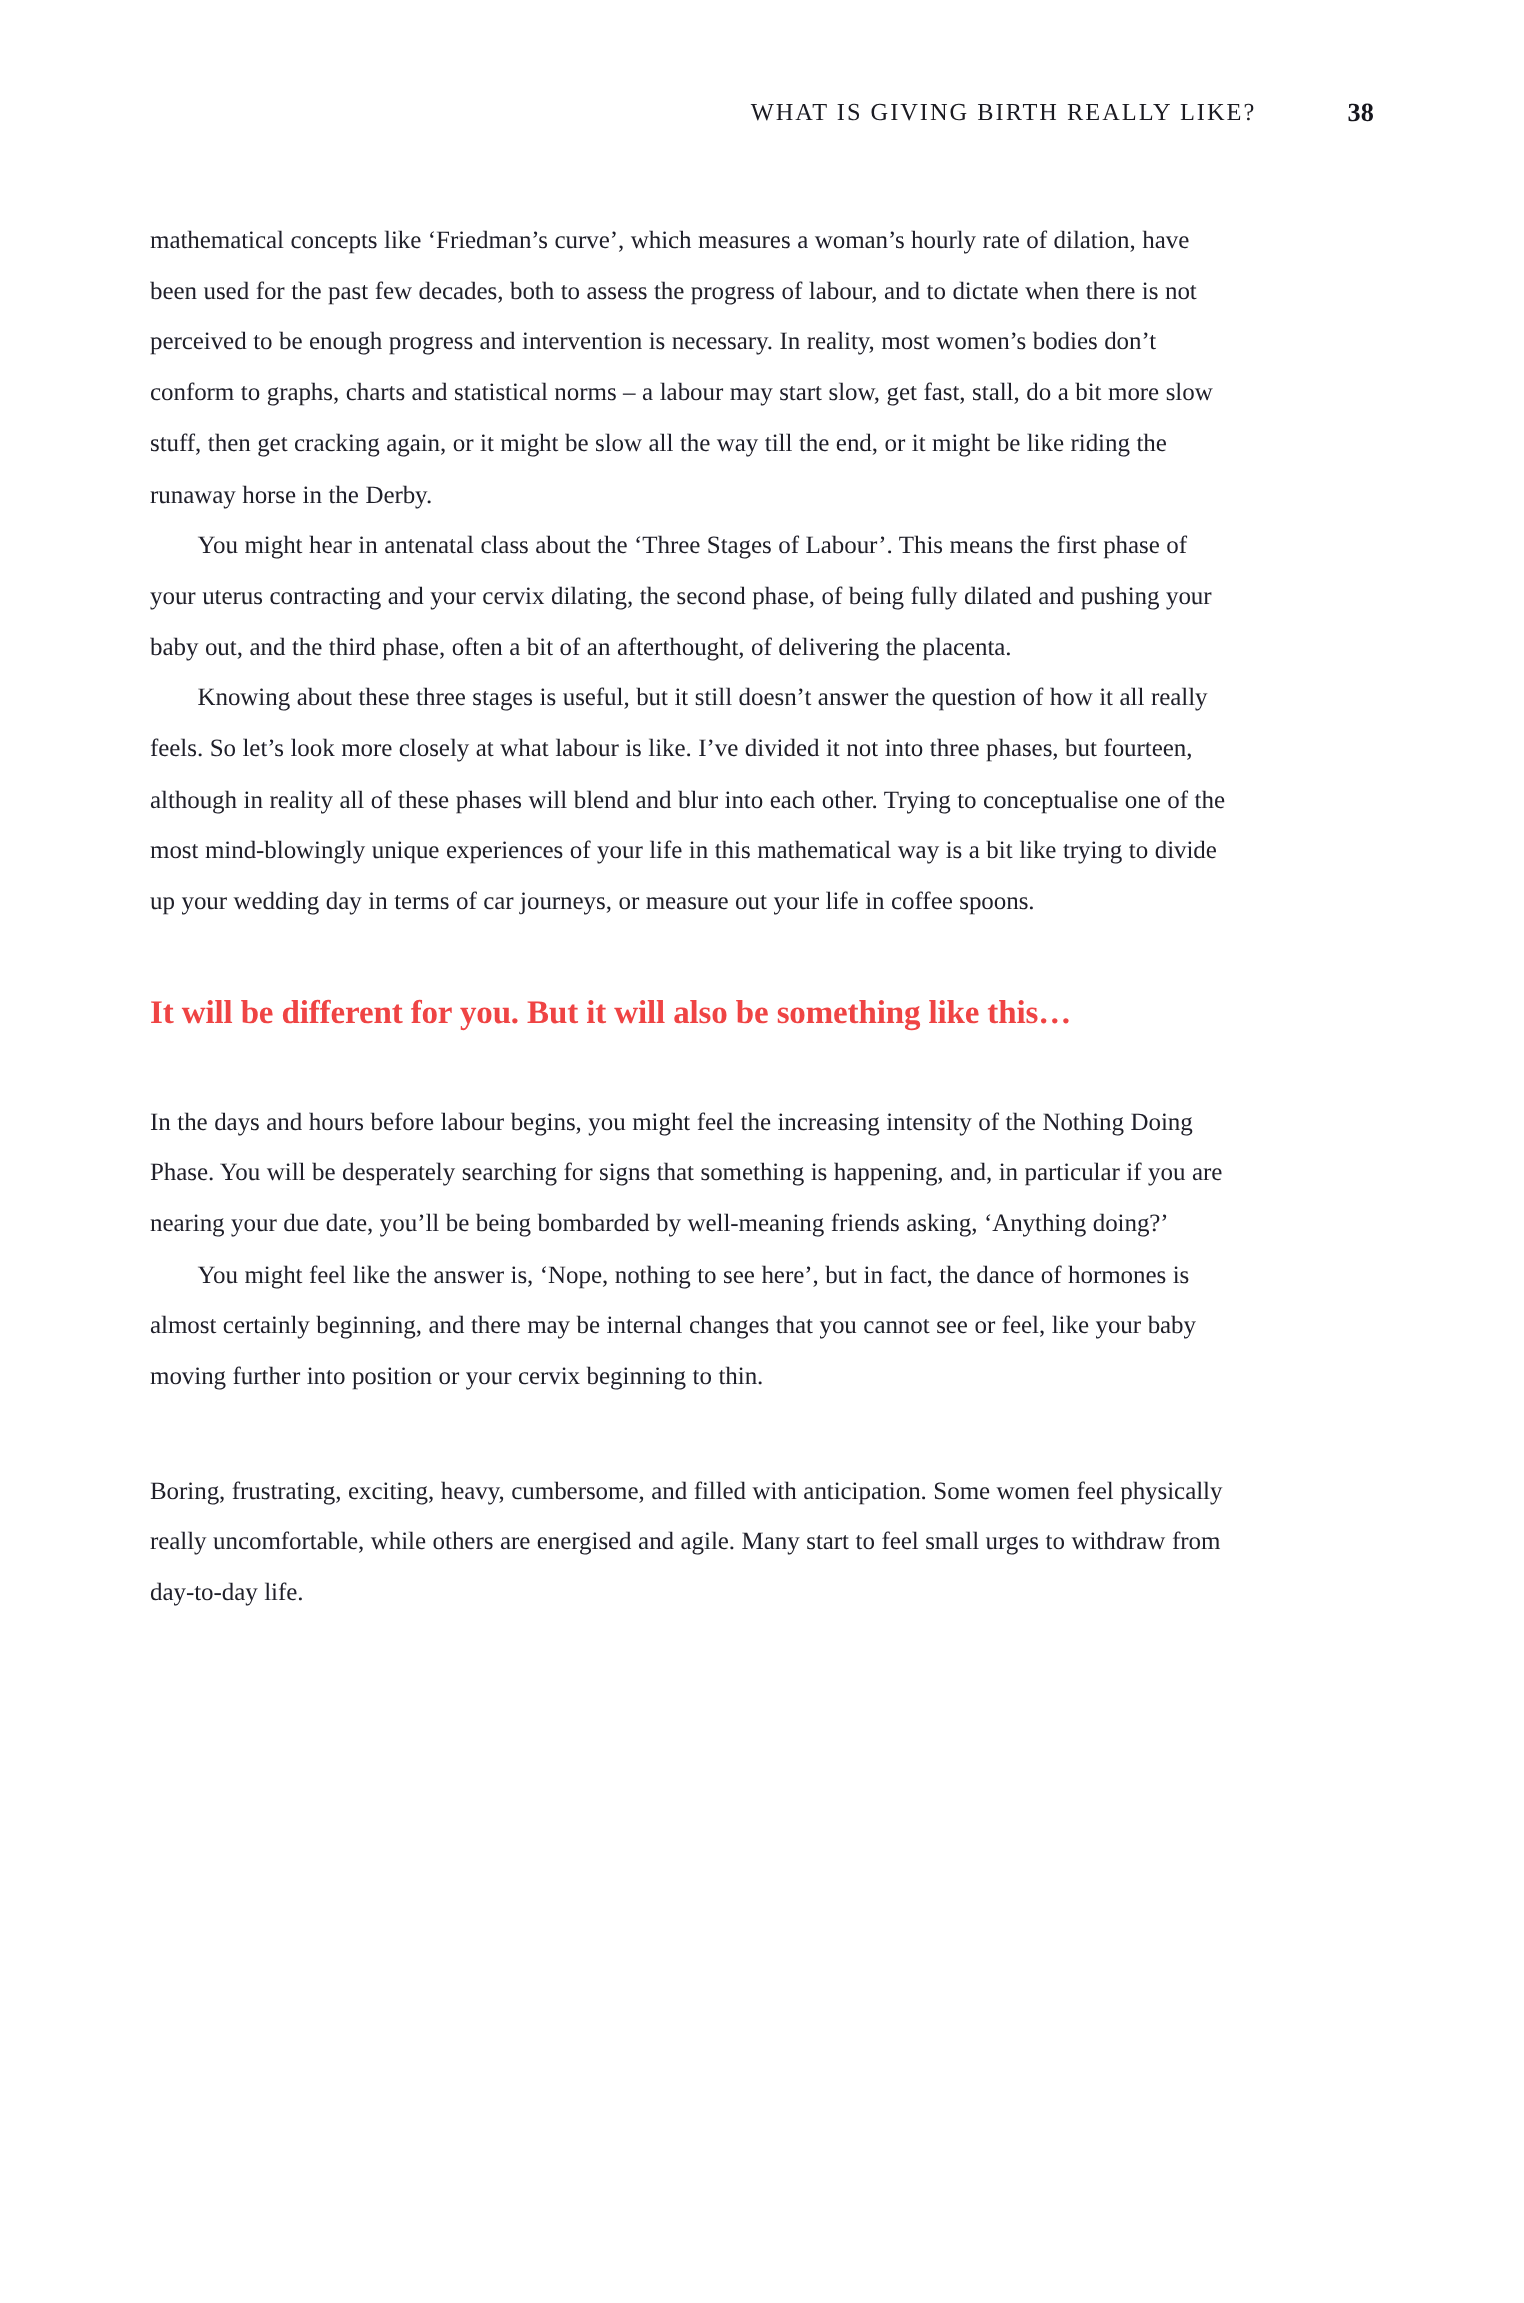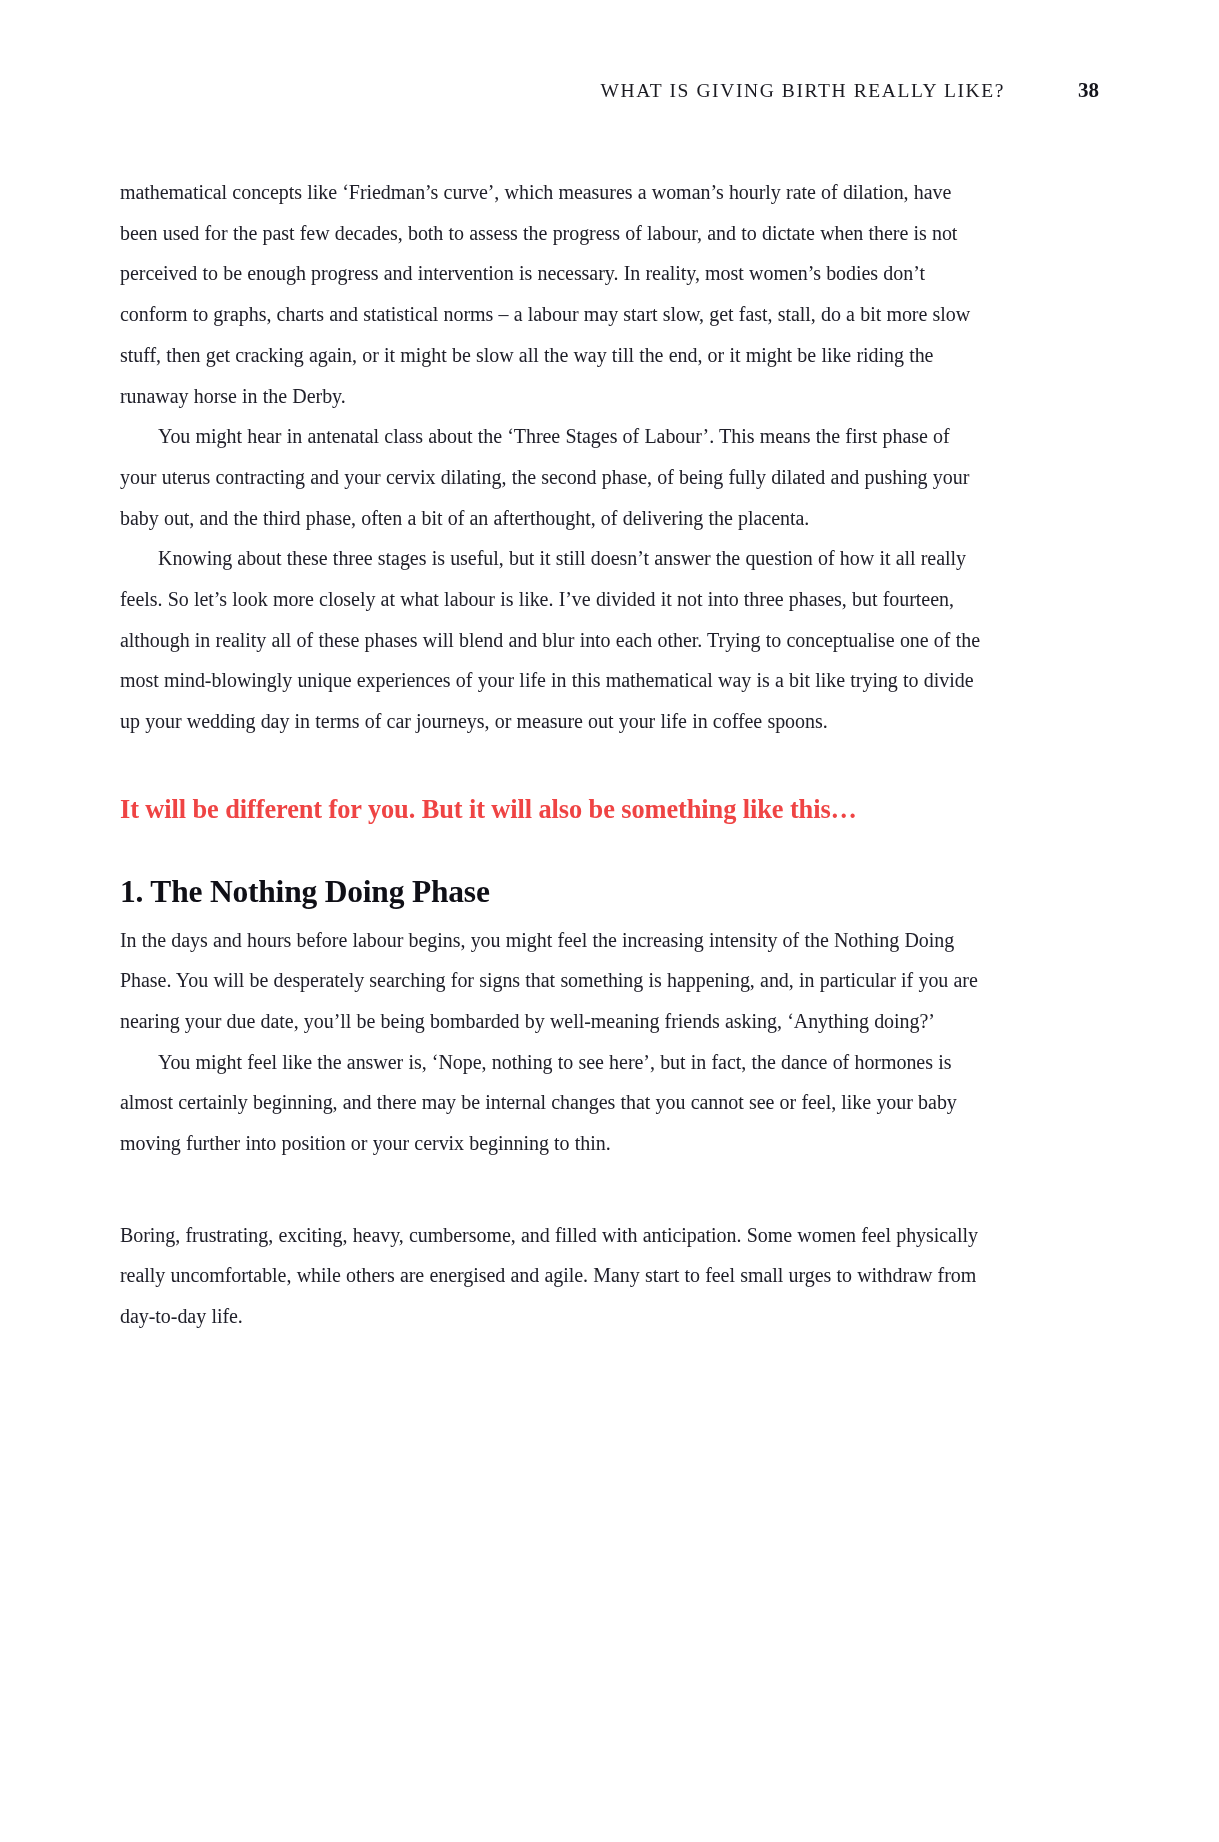--- a/index.html
+++ b/index.html
@@ -116,21 +116,20 @@
     <p class="body indent">You might hear in antenatal class about the ‘Three Stages of Labour’. This means the first phase of your uterus contracting and your cervix dilating, the second phase, of being fully dilated and pushing your baby out, and the third phase, often a bit of an afterthought, of delivering the placenta.</p>
 
     <p class="body indent">Knowing about these three stages is useful, but it still doesn’t answer the question of how it all really feels. So let’s look more closely at what labour is like. I’ve divided it not into three phases, but fourteen, although in reality all of these phases will blend and blur into each other. Trying to conceptualise one of the most mind-blowingly unique experiences of your life in this mathematical way is a bit like trying to divide up your wedding day in terms of car journeys, or measure out your life in coffee spoons.</p>
 
     <div class="gap-lead"></div>
 
     <p class="lead-bold">It will be different for you. But it will also be something like this…</p>
 
     <div class="gap-sec"></div>
 
-    <h2 class="section">1. The Nothing Doing Phase</h2>
 
     <div class="gap-small"></div>
 
     <p class="body">In the days and hours before labour begins, you might feel the increasing intensity of the Nothing Doing Phase. You will be desperately searching for signs that something is happening, and, in particular if you are nearing your due date, you’ll be being bombarded by well-meaning friends asking, ‘Anything doing?’</p>
 
     <p class="body indent">You might feel like the answer is, ‘Nope, nothing to see here’, but in fact, the dance of hormones is almost certainly beginning, and there may be internal changes that you cannot see or feel, like your baby moving further into position or your cervix beginning to thin.</p>
 
     <div class="gap-sub"></div>
 
 

